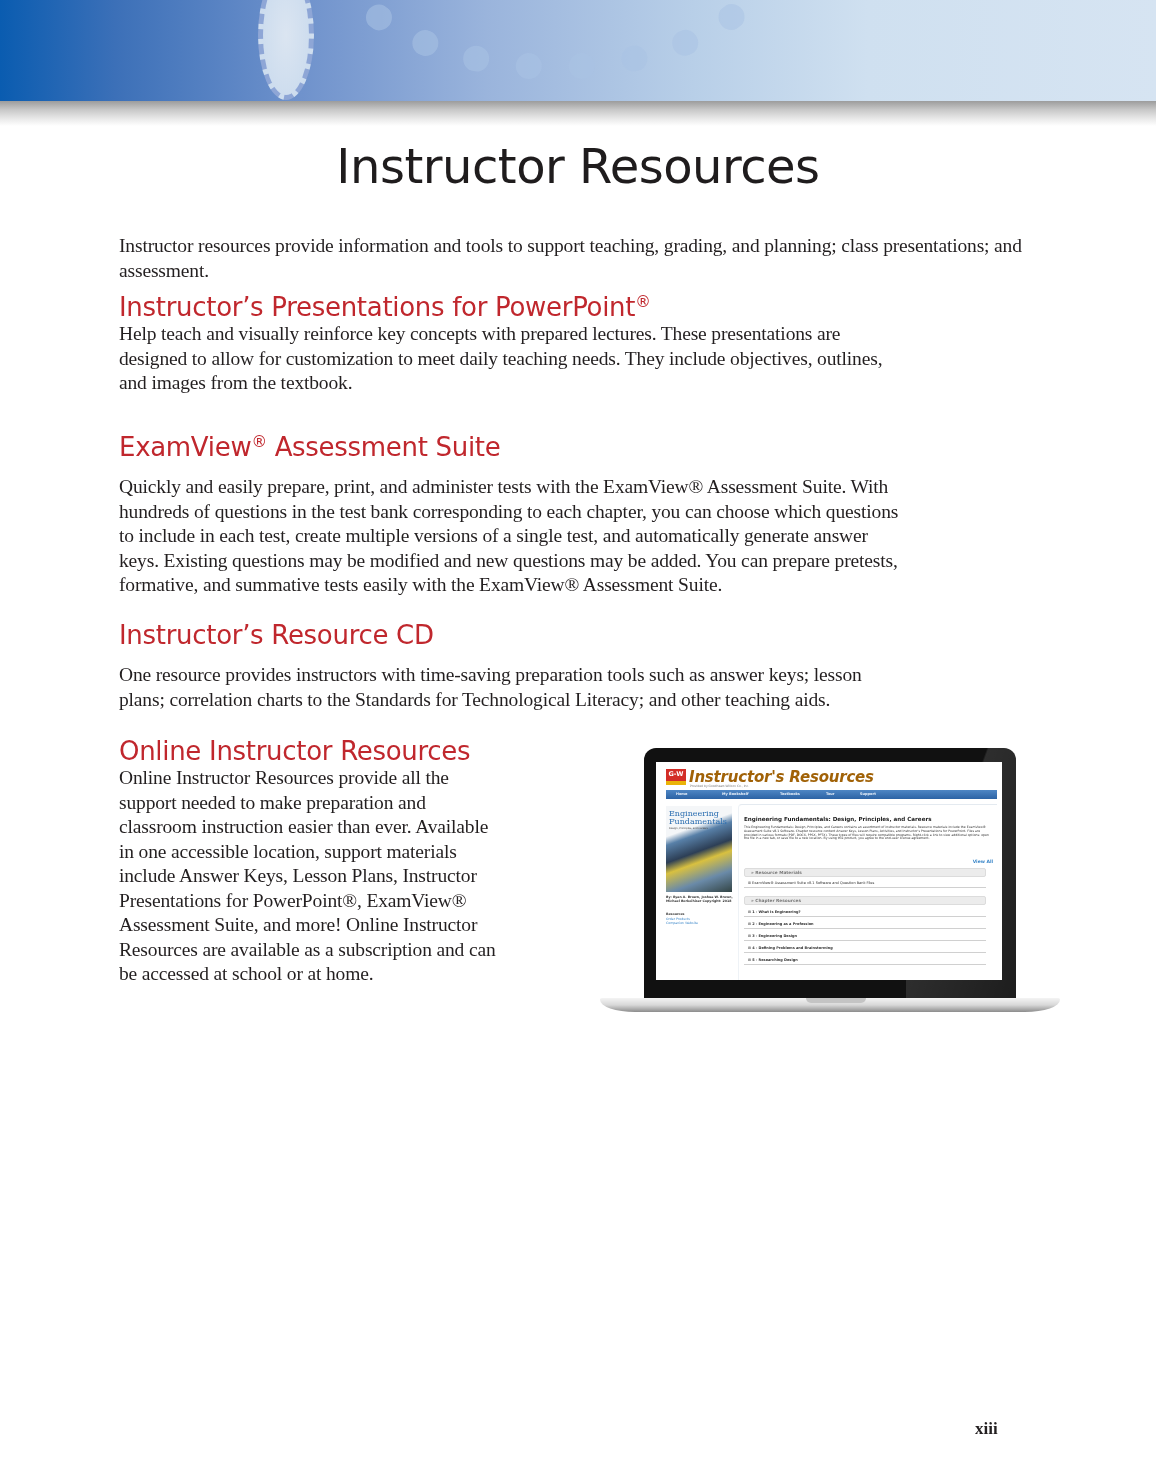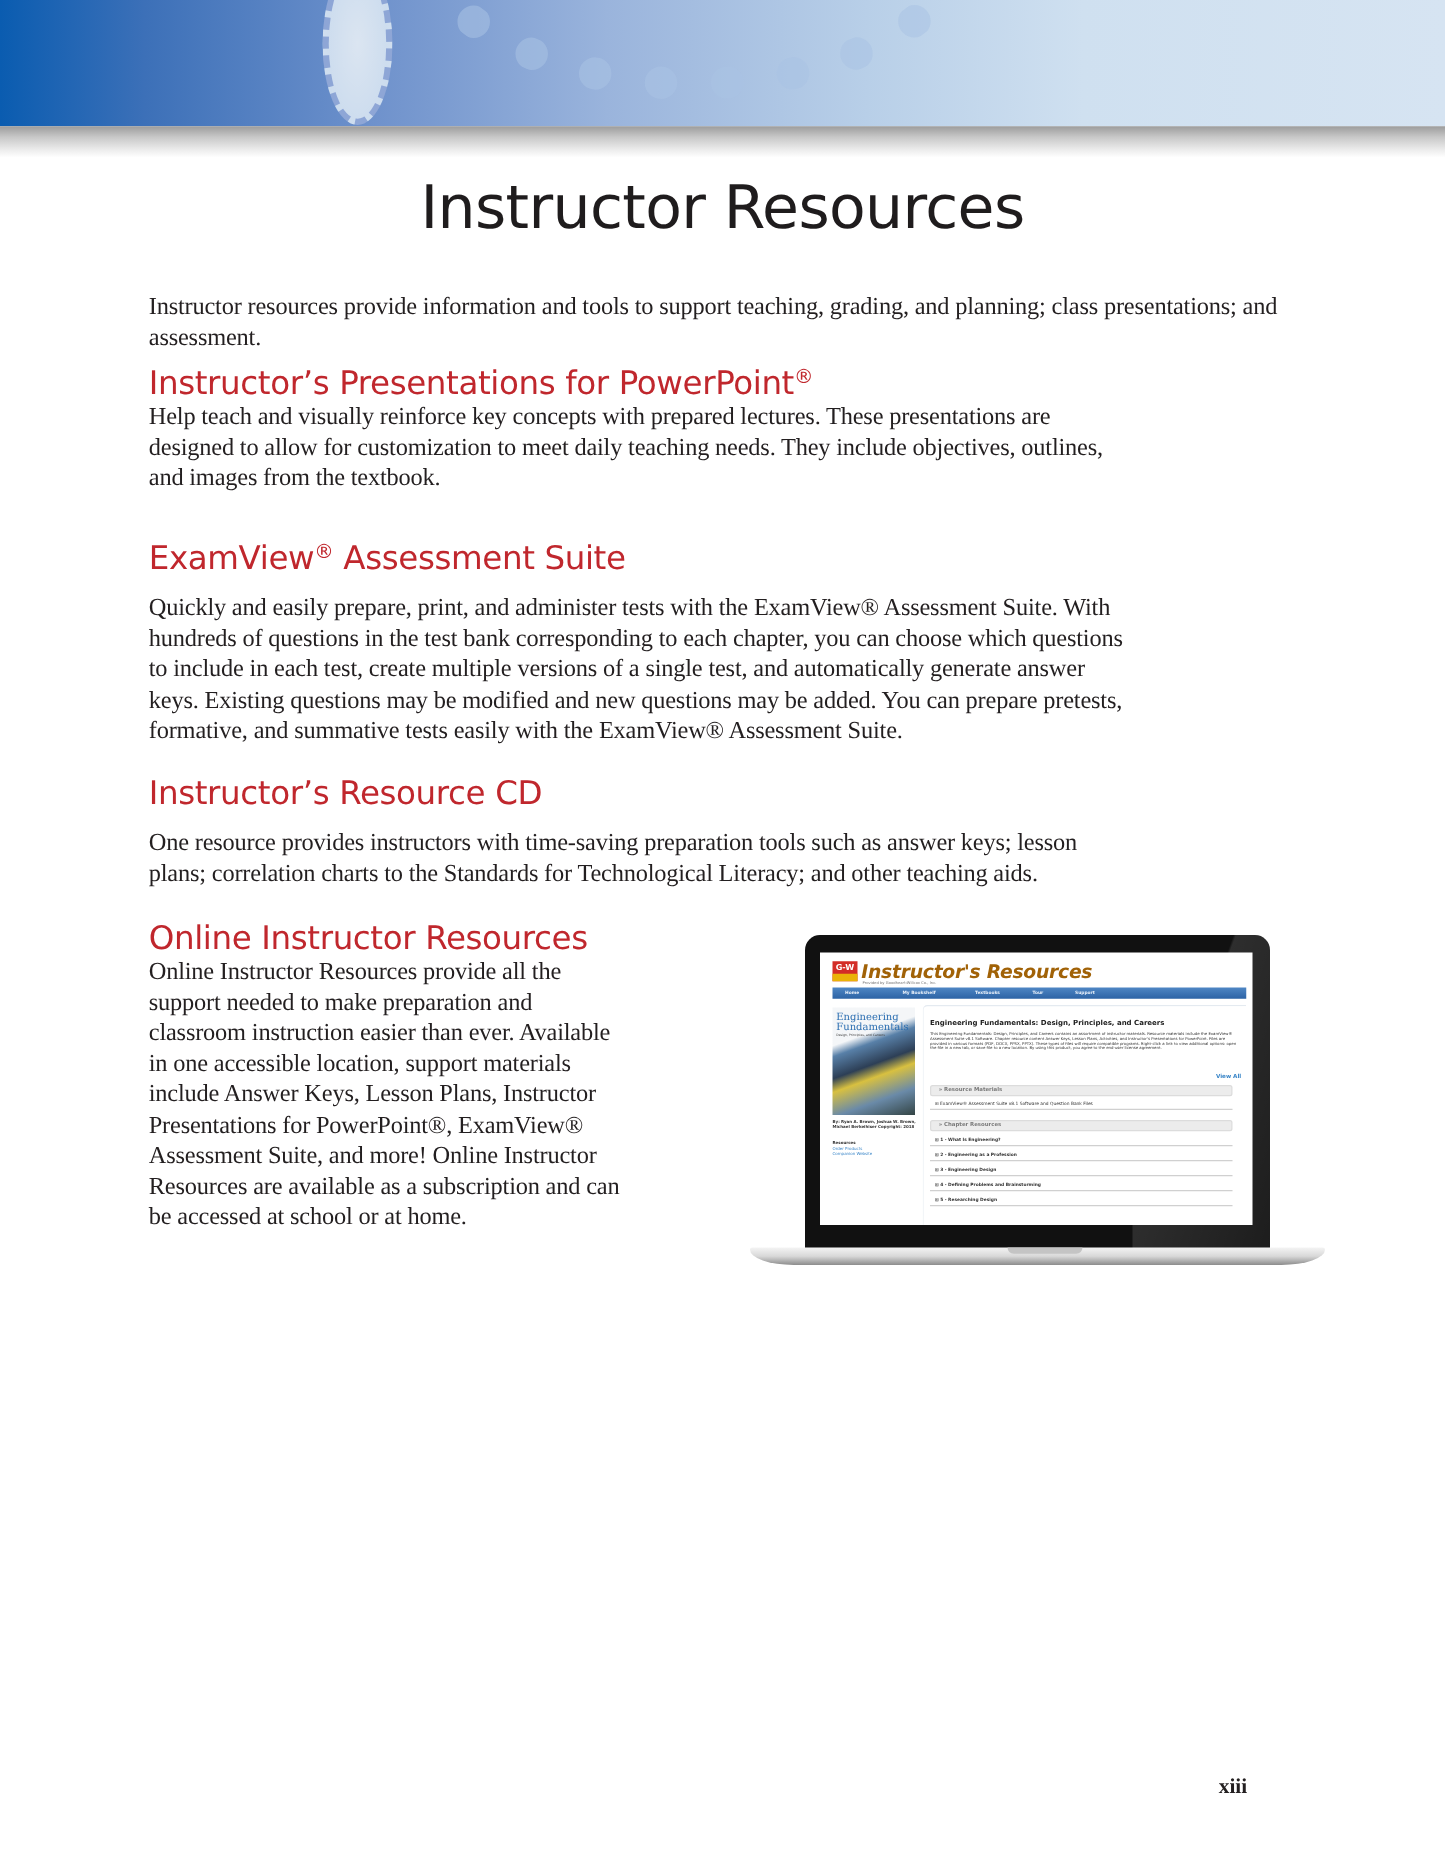--- a/index.html
+++ b/index.html
@@ -25,21 +25,21 @@
 
   
   .laptop { position:absolute; left:600px; top:748px; width:460px; height:266px; }
   .lid { position:absolute; left:44px; top:0; width:372px; height:253px; background:#111; border-radius:12px 12px 0 0; }
   .lid-glare { position:absolute; right:0; top:0; width:110px; height:253px; background:linear-gradient(110deg,rgba(255,255,255,0) 40%,rgba(255,255,255,0.12) 41%,rgba(255,255,255,0.05) 100%); border-radius:0 12px 0 0; }
   .screen { position:absolute; left:56px; top:14px; width:346px; height:218px; background:#fff; overflow:hidden; font-family:"DejaVu Sans", sans-serif; }
   .base { position:absolute; left:0; top:250px; width:460px; height:14px; background:linear-gradient(180deg,#f4f4f4 0%,#d8d8d8 50%,#8c8c8c 100%); border-radius:2px 2px 40px 40px / 2px 2px 14px 14px; }
   .notch { position:absolute; left:206px; top:250px; width:60px; height:5px; background:#c4c4c4; border-radius:0 0 6px 6px; }
 
   .s-head { position:absolute; left:10px; top:4px; height:22px; display:flex; align-items:center; }
-  .s-logo { width:20px; height:16px; background:#d32d27; color:#fff; font-size:6.5px; font-weight:bold; display:flex; align-items:flex-start; justify-content:center; border-bottom:6px solid #eab308; box-sizing:border-box; padding-top:1px; }
+  .s-logo { width:20px; height:16px; background:#d32d27; color:#fff; font-size:6.5px; font-weight:bold; display:flex; align-items:flex-start; justify-content:center; border-bottom:4px solid #eab308; box-sizing:border-box; padding-top:1px; }
   .s-title { margin-left:3px; font-size:15px; font-weight:bold; font-style:italic; color:#a16207; letter-spacing:-0.2px; }
   .s-sub { position:absolute; left:34px; top:22px; font-size:3px; color:#777; }
   .s-nav { position:absolute; left:10px; top:28px; width:331px; height:9px; background:linear-gradient(180deg,#4e86c4,#2c63a5); display:flex; gap:0; }
   .s-nav span { font-size:3.5px; color:#e8f0fa; font-weight:bold; padding:2px 0 0 10px; width:36px; }
   .s-cover { position:absolute; left:10px; top:44px; width:66px; height:86px; background:linear-gradient(160deg,#f4f6f8 0%,#f4f6f8 28%,#5880a8 36%,#2d3f56 52%,#d8c040 62%,#6a8aa8 80%,#344 100%); }
   .s-cover-t { position:absolute; left:3px; top:4px; font-family:"DejaVu Serif", serif; font-size:8px; line-height:8px; color:#2a6db0; }
   .s-cover-sub { position:absolute; left:3px; top:21px; font-size:2.5px; color:#444; }
   .s-meta { position:absolute; left:10px; top:133px; font-size:3.2px; line-height:4px; color:#333; font-weight:bold; width:70px; }
   .s-res-h { position:absolute; left:10px; top:150px; font-size:3.2px; font-weight:bold; color:#333; }
   .s-res-l { position:absolute; left:10px; font-size:3.2px; color:#3a86c8; }

